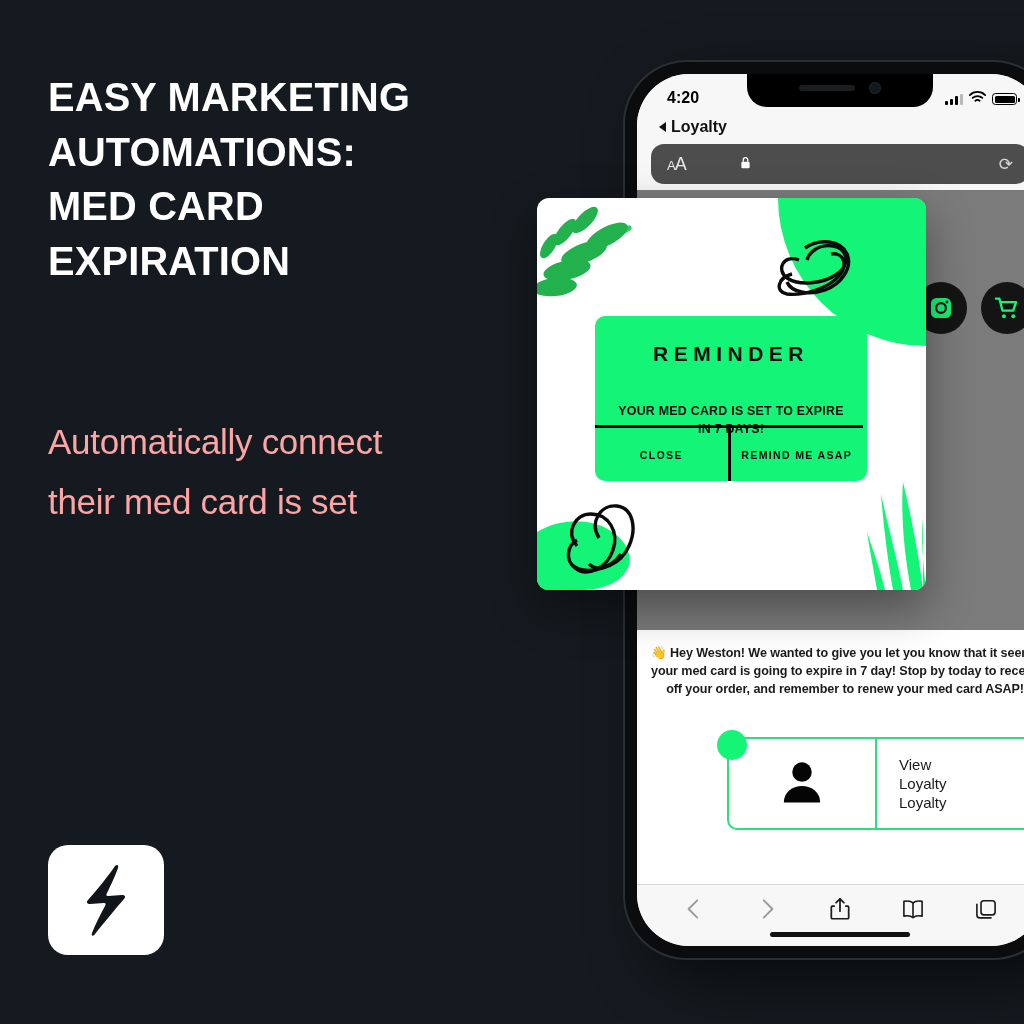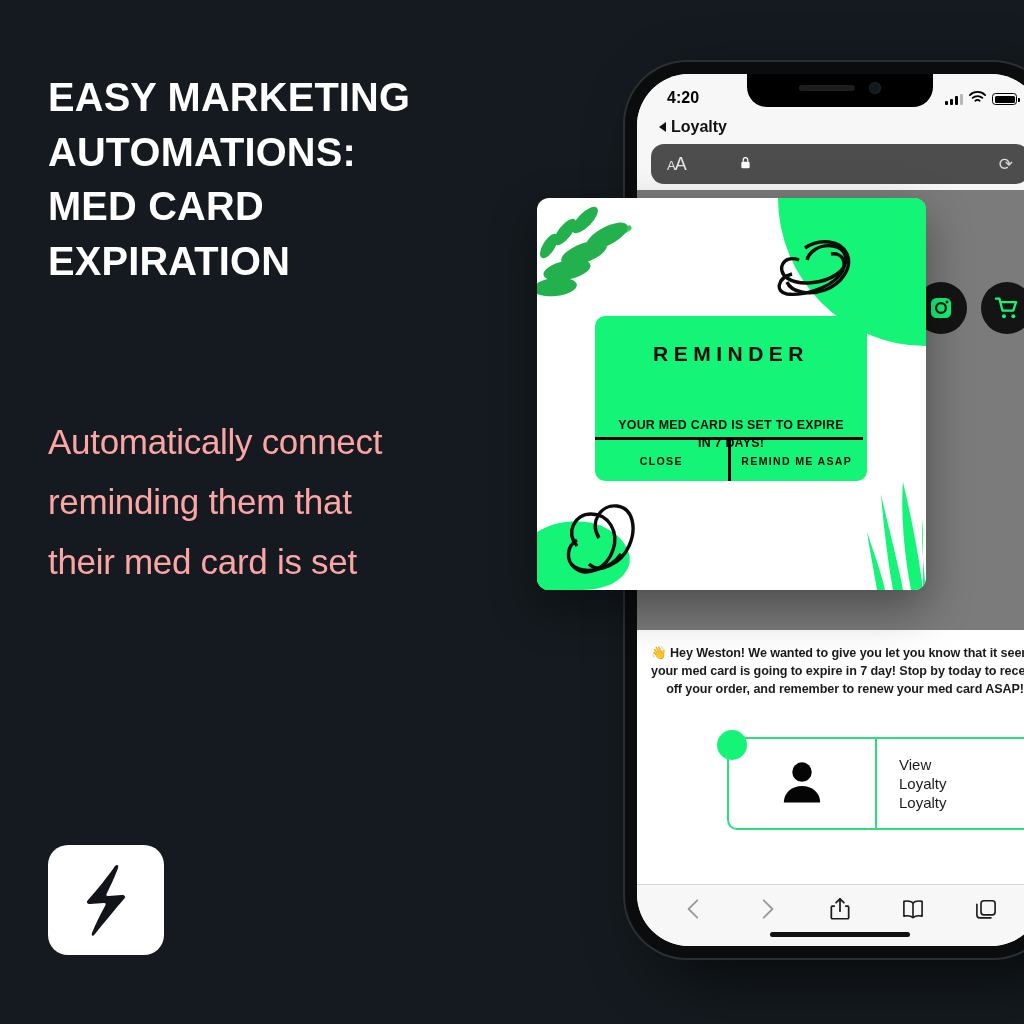--- a/index.html
+++ b/index.html
@@ -293,27 +293,27 @@
     color: #0b0b0b;
     margin-top: 26px;
   }
   .alert-msg {
     text-align: center;
     font-size: 12.4px;
     font-weight: 700;
     letter-spacing: 0.25px;
     line-height: 1.42;
     color: #0b0b0b;
-    margin-top: 31px;
+    margin-top: 17px;
     padding: 0 22px;
   }
   .alert-actions {
     position: absolute;
     left: 0; right: 4px; bottom: 0;
-    height: 44px;
+    height: 56px;
     border-top: 3px solid #000;
     display: flex;
   }
   .alert-btn {
     flex: 1;
     display: flex; align-items: center; justify-content: center;
     font-size: 10.6px;
     font-weight: 700;
     letter-spacing: 1.3px;
     color: #0b0b0b;
@@ -327,21 +327,20 @@
   <div class="headline">
     <span class="hl-line">EASY MARKETING</span>
     <span class="hl-line">AUTOMATIONS:</span>
     <span class="hl-line">MED CARD</span>
     <span class="hl-line">EXPIRATION</span>
   </div>
 </div>
 
 <div class="subcopy">
   <span class="sc-line">Automatically connect</span>
-  <span class="sc-line">reminding them that</span>
   <span class="sc-line">their med card is set</span>
 </div>
 
 <div class="logo-badge">
   <span>
     <svg viewBox="0 0 62 74">
       <path d="M40 3 C34 12 22 27 13 37 C11 39 12 41 15 41 L29 40
                C31 40 31 41 30 43 C25 52 20 62 17 70 C16 73 18 74 20 71
                C28 61 41 45 49 36 C51 34 50 32 47 32 L33 33
                C31 33 31 32 32 30 C36 22 41 11 43 5 C44 2 42 1 40 3 Z" fill="#111418"></path>

